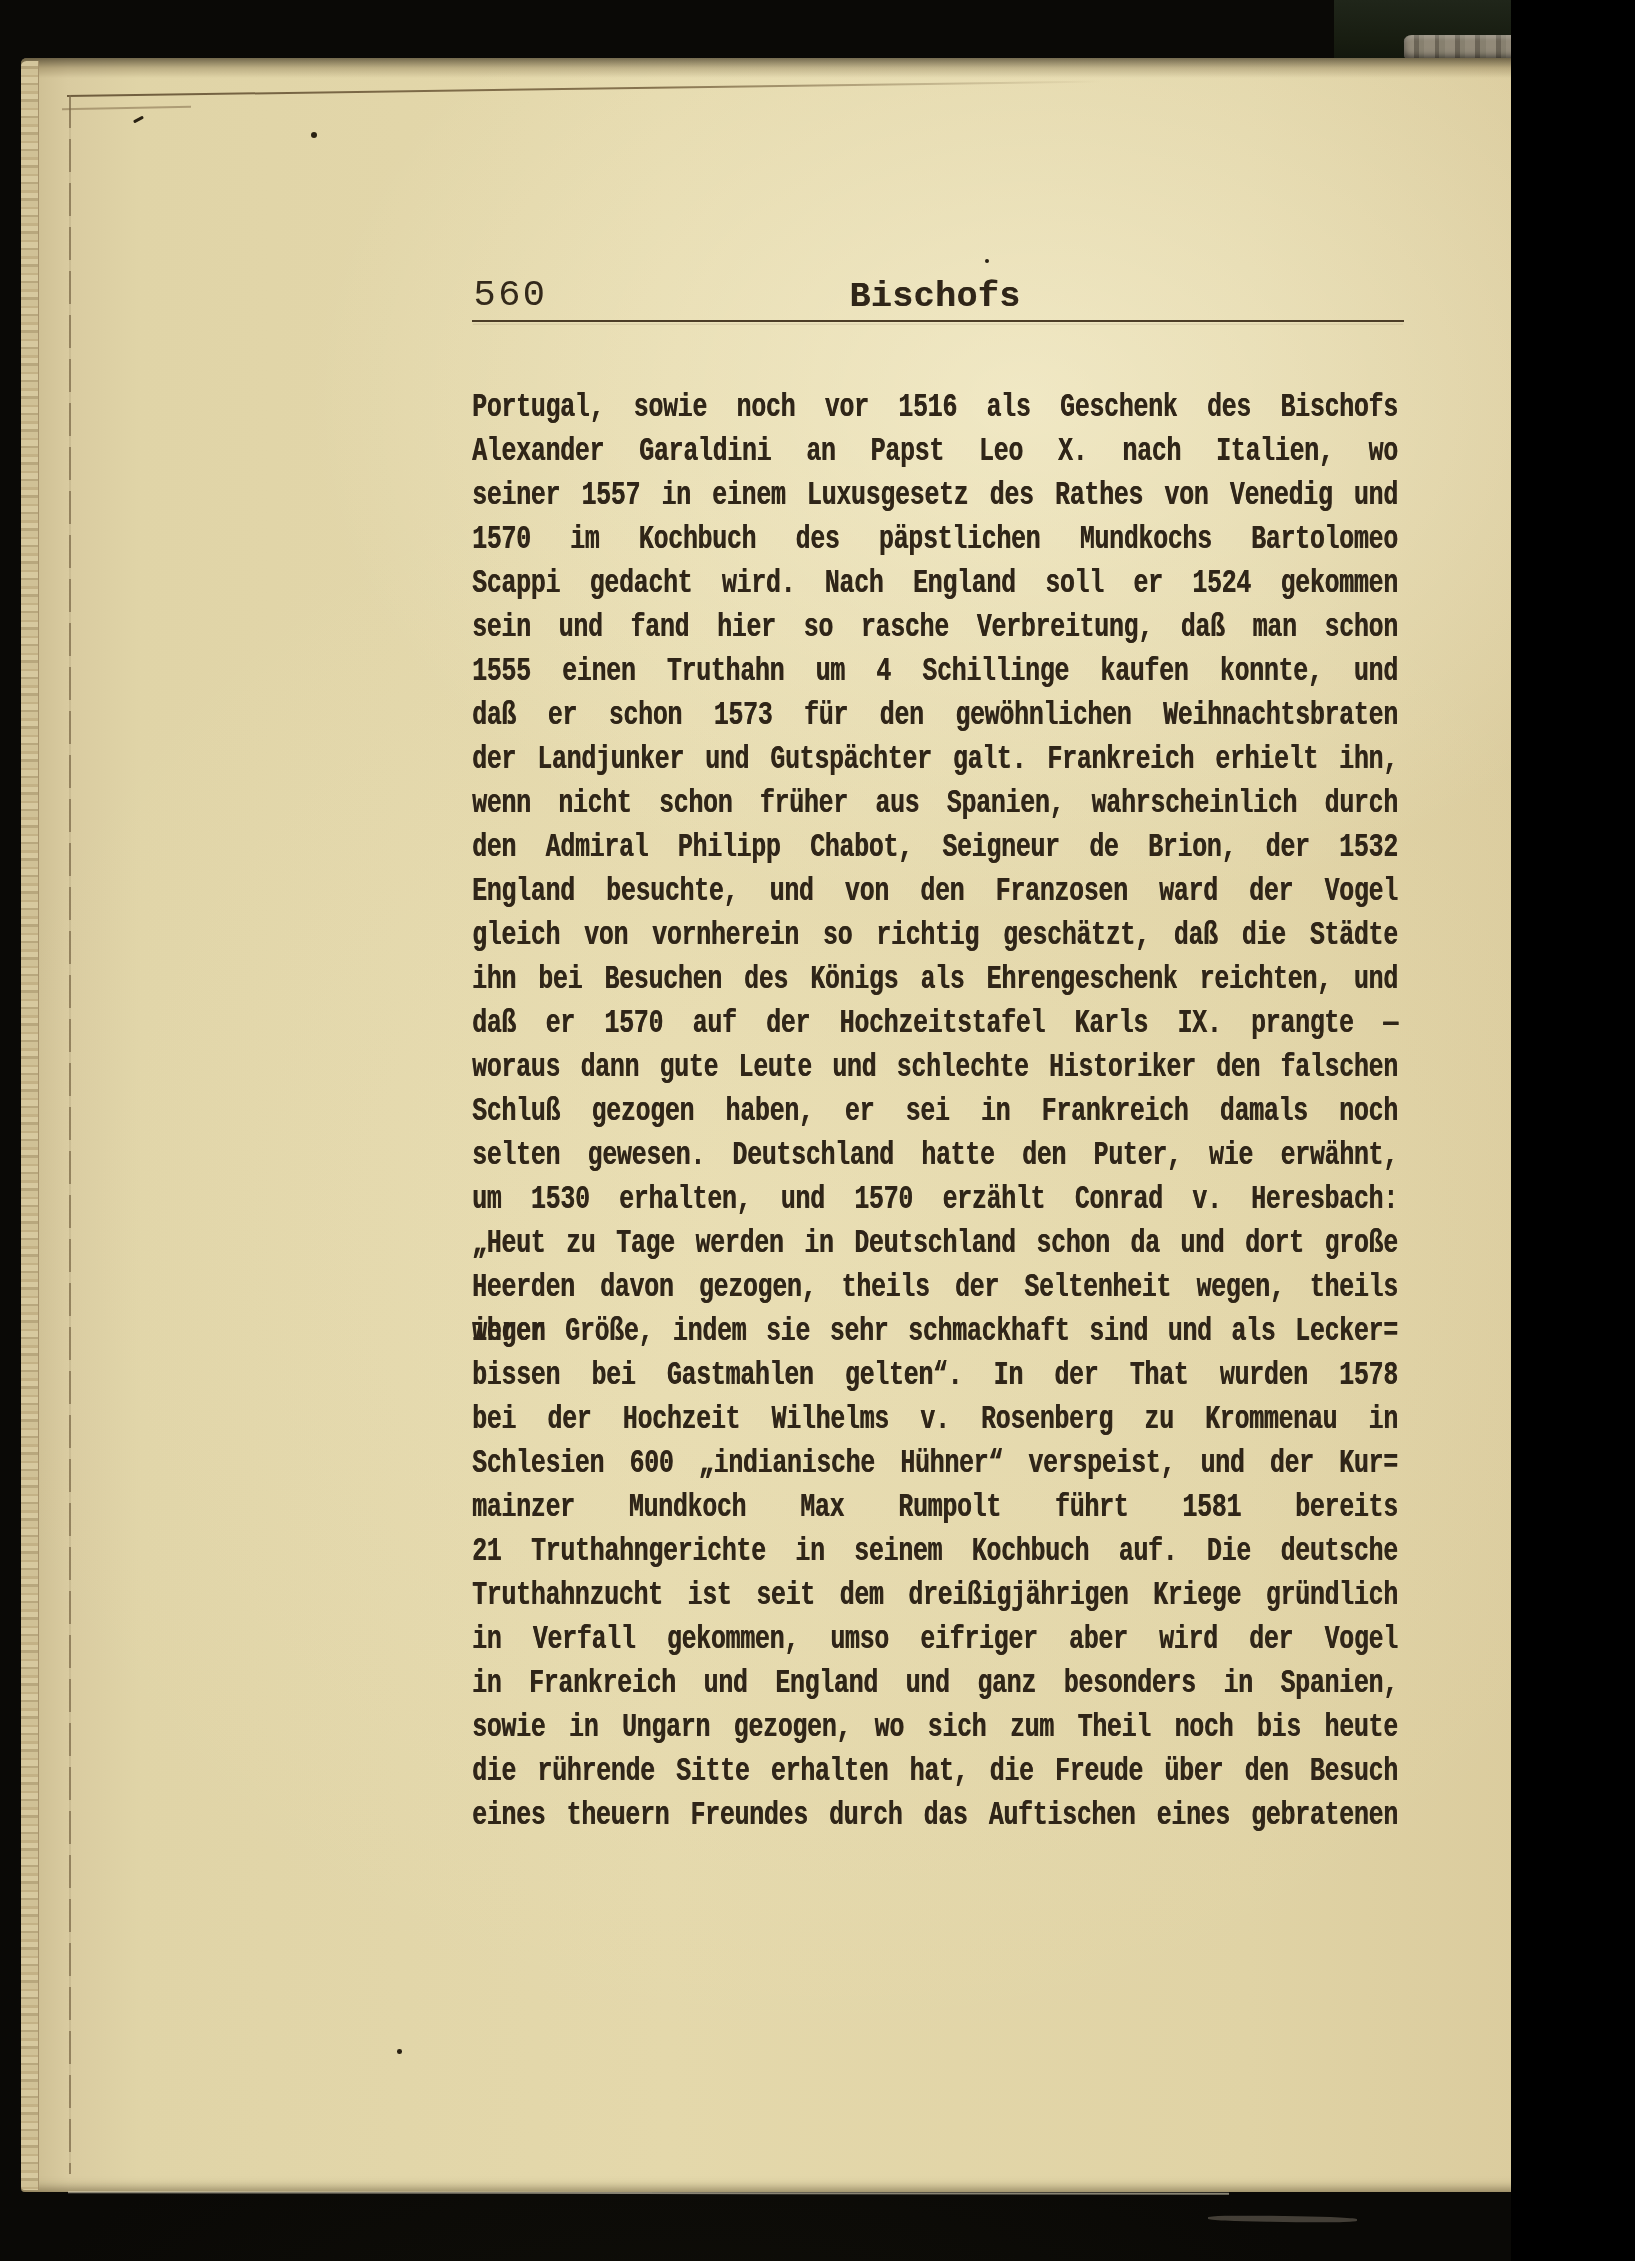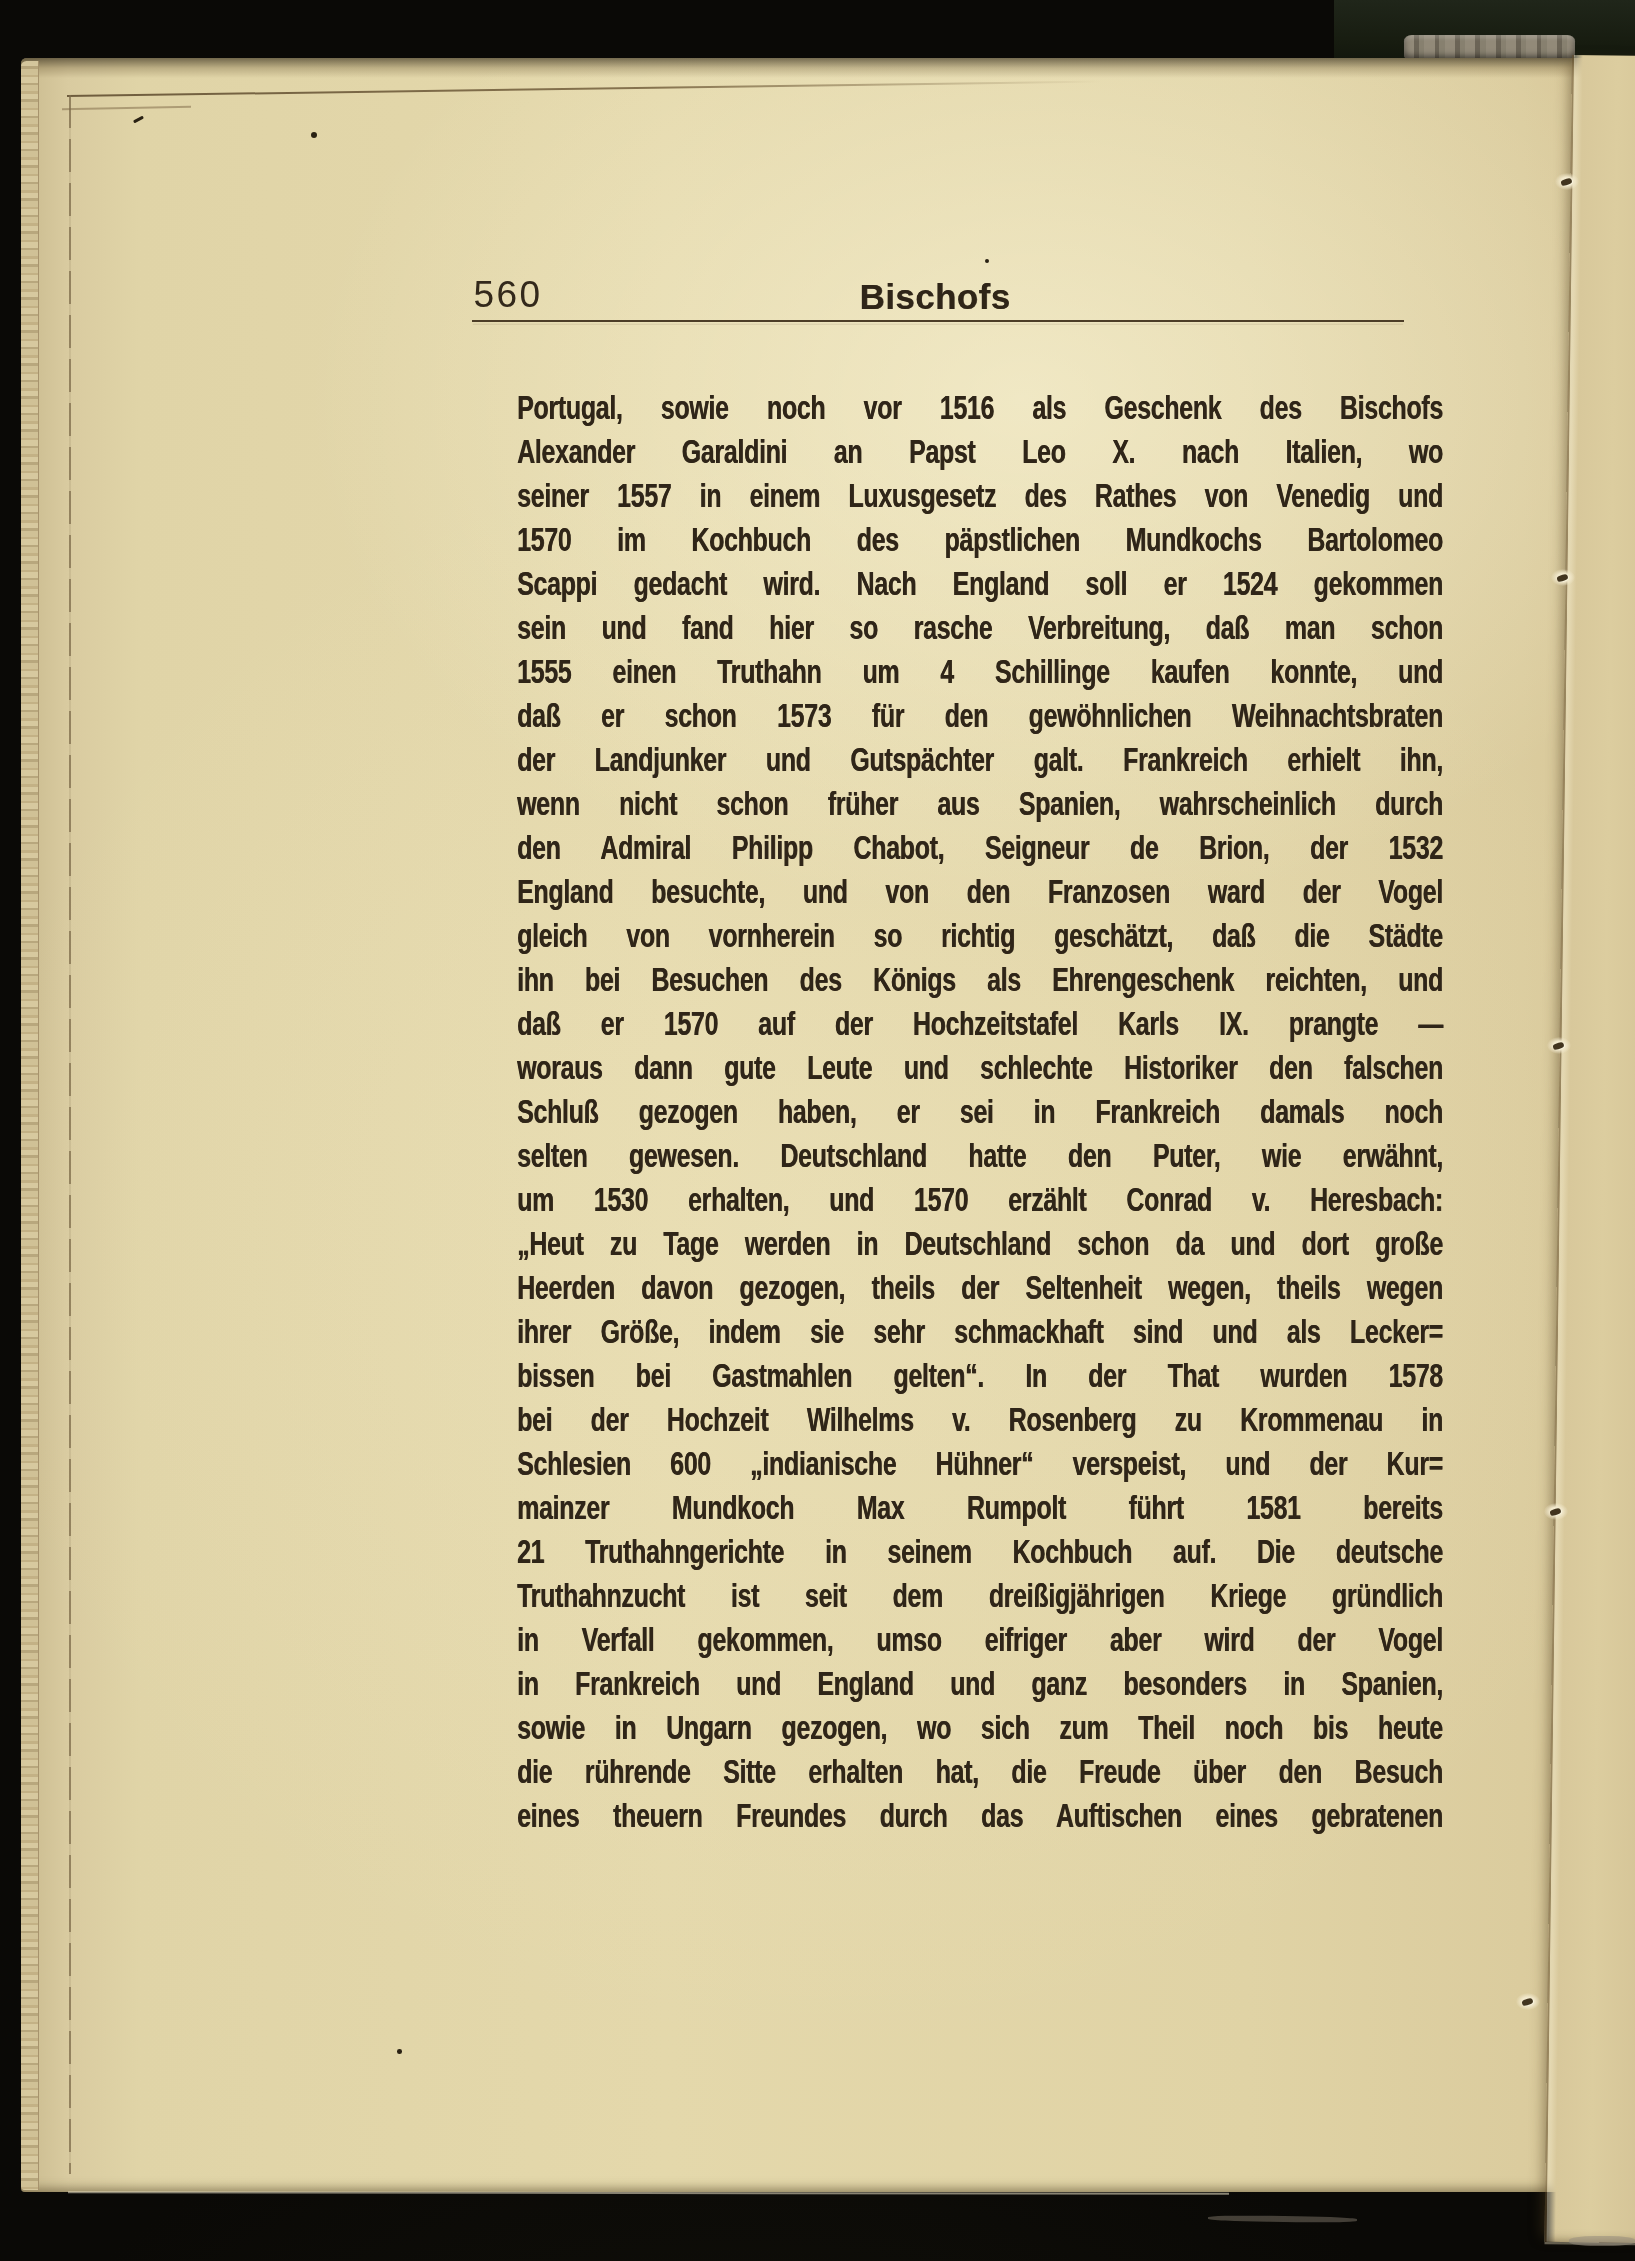--- a/index.html
+++ b/index.html
@@ -1,18 +1,18 @@
 <!DOCTYPE html>
 <html style="--background: #0a0906; --cover: #171c10; --headband: #928a79; --paper: #e4d8ab; --paper_shadow: #cdbc90; --gutter: #d8c89b; --fore_edge: #c9ba8e; --ink: #2f2518; --rule: #4c3d27; --edge_line: #7c6a49;font-size:12.6px"><head>
 <meta charset="utf-8">
 <style>
   html,body{margin:0;padding:0;background:#000;}
-  .scene{position:relative;width:1635px;height:2261px;overflow:hidden;
+  .scene{position:relative;width:1511px;height:2261px;overflow:hidden;
          background:radial-gradient(ellipse 1255px 706px at 45% 110%, #11100a 0%, #0a0906 60%),#0a0906;
-         font-family:Liberation Sans, sans-serif;}
+         font-family:Liberation Mono, monospace;}
   
   .cover{position:absolute;left:1334px;top:0;width:301px;height:78px;
          background:linear-gradient(180deg,#20261a 0%,#171c10 55%,#0e110a 100%);}
   .headband{position:absolute;left:1404px;top:35px;width:171px;height:26px;border-radius:7.8px/6.3px;
          background:repeating-linear-gradient(90deg,var(--headband) 0 10.2px,#6b6456 10.2px 15px,#87806f 15px 20.4px);
          box-shadow:inset 0 -4.7px 6.3px rgba(0,0,0,.55), inset 0 3.1px 3.9px rgba(255,255,255,.18);}
   
   .page{position:absolute;left:21px;top:58px;width:1614px;height:2134px;
         border-radius:5.5px 0 0 3.9px;
         background:
@@ -49,21 +49,21 @@
   .speck{position:absolute;border-radius:50%;background:#292113;}
   .streak{position:absolute;border-radius:40%;}
   
   .content{position:absolute;left:472px;top:271px;width:926px;color:var(--ink);}
   .header-row{position:relative;height:47px;}
   .pagenum{position:absolute;left:1.6px;top:3.1px;font-size:37px;letter-spacing:2.4px;color:#33291b;}
   .runhead{position:absolute;left:50%;transform:translateX(-50%);top:6.3px;font-size:35px;font-weight:700;
         letter-spacing:0.4px;text-shadow:0.4px 0 0 rgba(47,37,24,.7);}
   .rule{position:absolute;left:0px;top:49px;width:932px;height:2.4px;background:var(--rule);
         box-shadow:0 3.1px 0 -0.8px rgba(76,61,39,.3);}
-  .body{position:absolute;left:0;top:115px;width:926px;margin-left:45px;}
+  .body{position:absolute;left:0;top:115px;width:926px;}
   .tline{width:1224px;transform:scaleX(.7564);transform-origin:left top;
         height:44px;line-height:44px;font-size:33px;font-weight:700;letter-spacing:-0.4px;
         text-align:justify;text-align-last:justify;color:var(--ink);
         text-shadow:0.5px 0 0 rgba(47,37,24,.85);}
 </style>
 </head>
 <body>
 
 <div class="scene">
 

